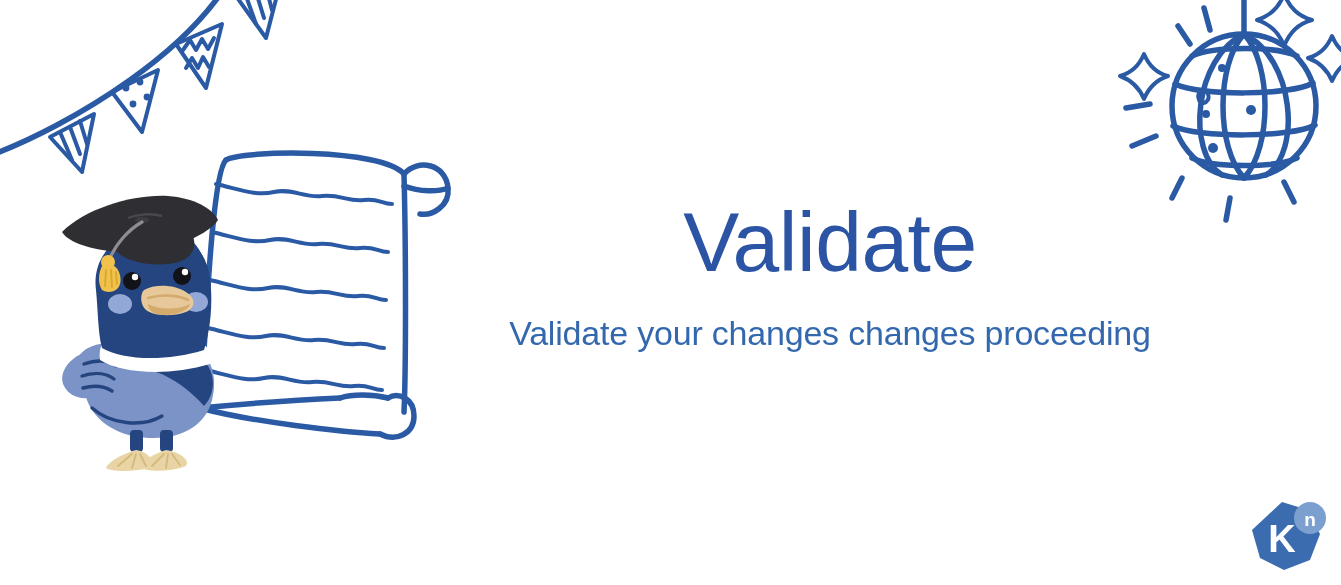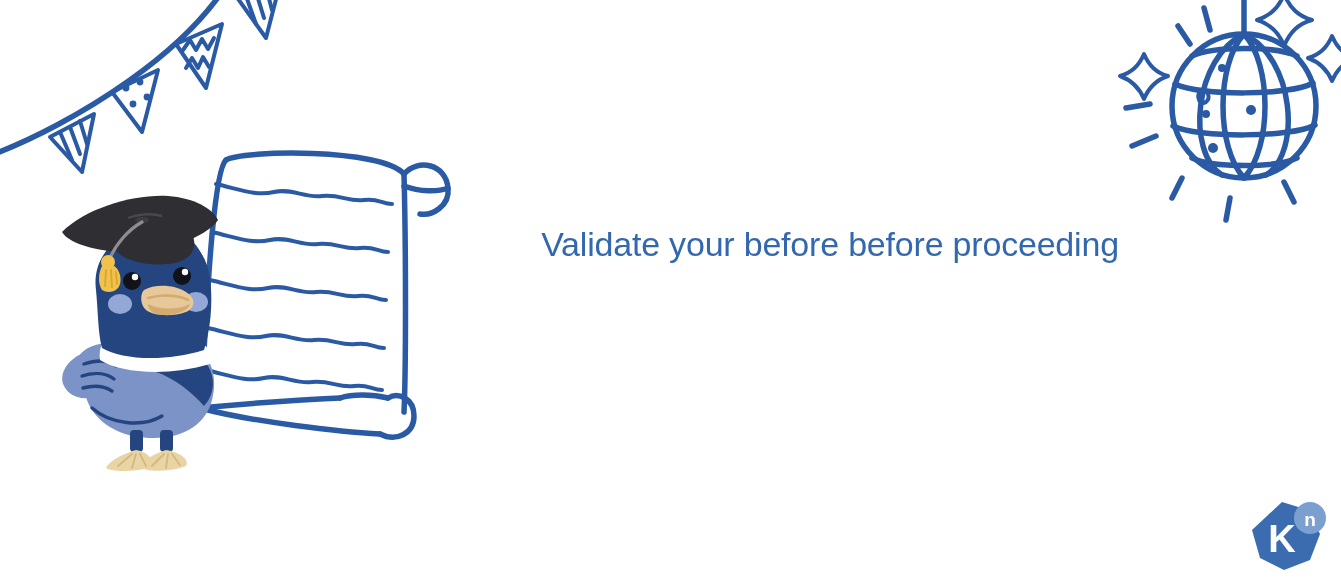--- a/index.html
+++ b/index.html
@@ -257,21 +257,22 @@
       <path fill="#e8d4a4" d="M80,264 C66,268 52,276 50,282 C56,286 76,286 94,282
                C100,278 94,266 80,264 Z"></path>
       <path fill="#e8d4a4" d="M110,264 C96,268 86,276 86,282 C92,286 114,286 130,280
                C134,274 124,266 110,264 Z"></path>
       <path fill="none" stroke="#d4b97e" stroke-width="1.8" stroke-linecap="round" d="M76,268 L62,280 M80,268 L76,282 M84,268 L90,280"></path>
       <path fill="none" stroke="#d4b97e" stroke-width="1.8" stroke-linecap="round" d="M108,268 L96,280 M112,268 L110,282 M116,268 L124,279"></path>
     </svg>
   </div>
 
   <div id="text-block">
-    <p id="page-subtitle">Validate your before before proceeding</p>
+    <h1 id="page-title">Validate</h1>
+    <p id="page-subtitle">Validate your changes changes proceeding</p>
   </div>
 
   <div class="art" id="logo-art">
     <svg viewBox="0 0 84 80" width="84" height="80" aria-hidden="true">
 
       <polygon fill="#3b6cb0" points="34,4 60,12 72,36 62,62 36,72 12,60 4,32"></polygon>
 
       <circle fill="#7ba0cf" cx="62" cy="20" r="16"></circle>
 
       <text x="34" y="54" fill="#ffffff" font-family="Liberation Sans, sans-serif" font-size="38" font-weight="700" text-anchor="middle">K</text>

